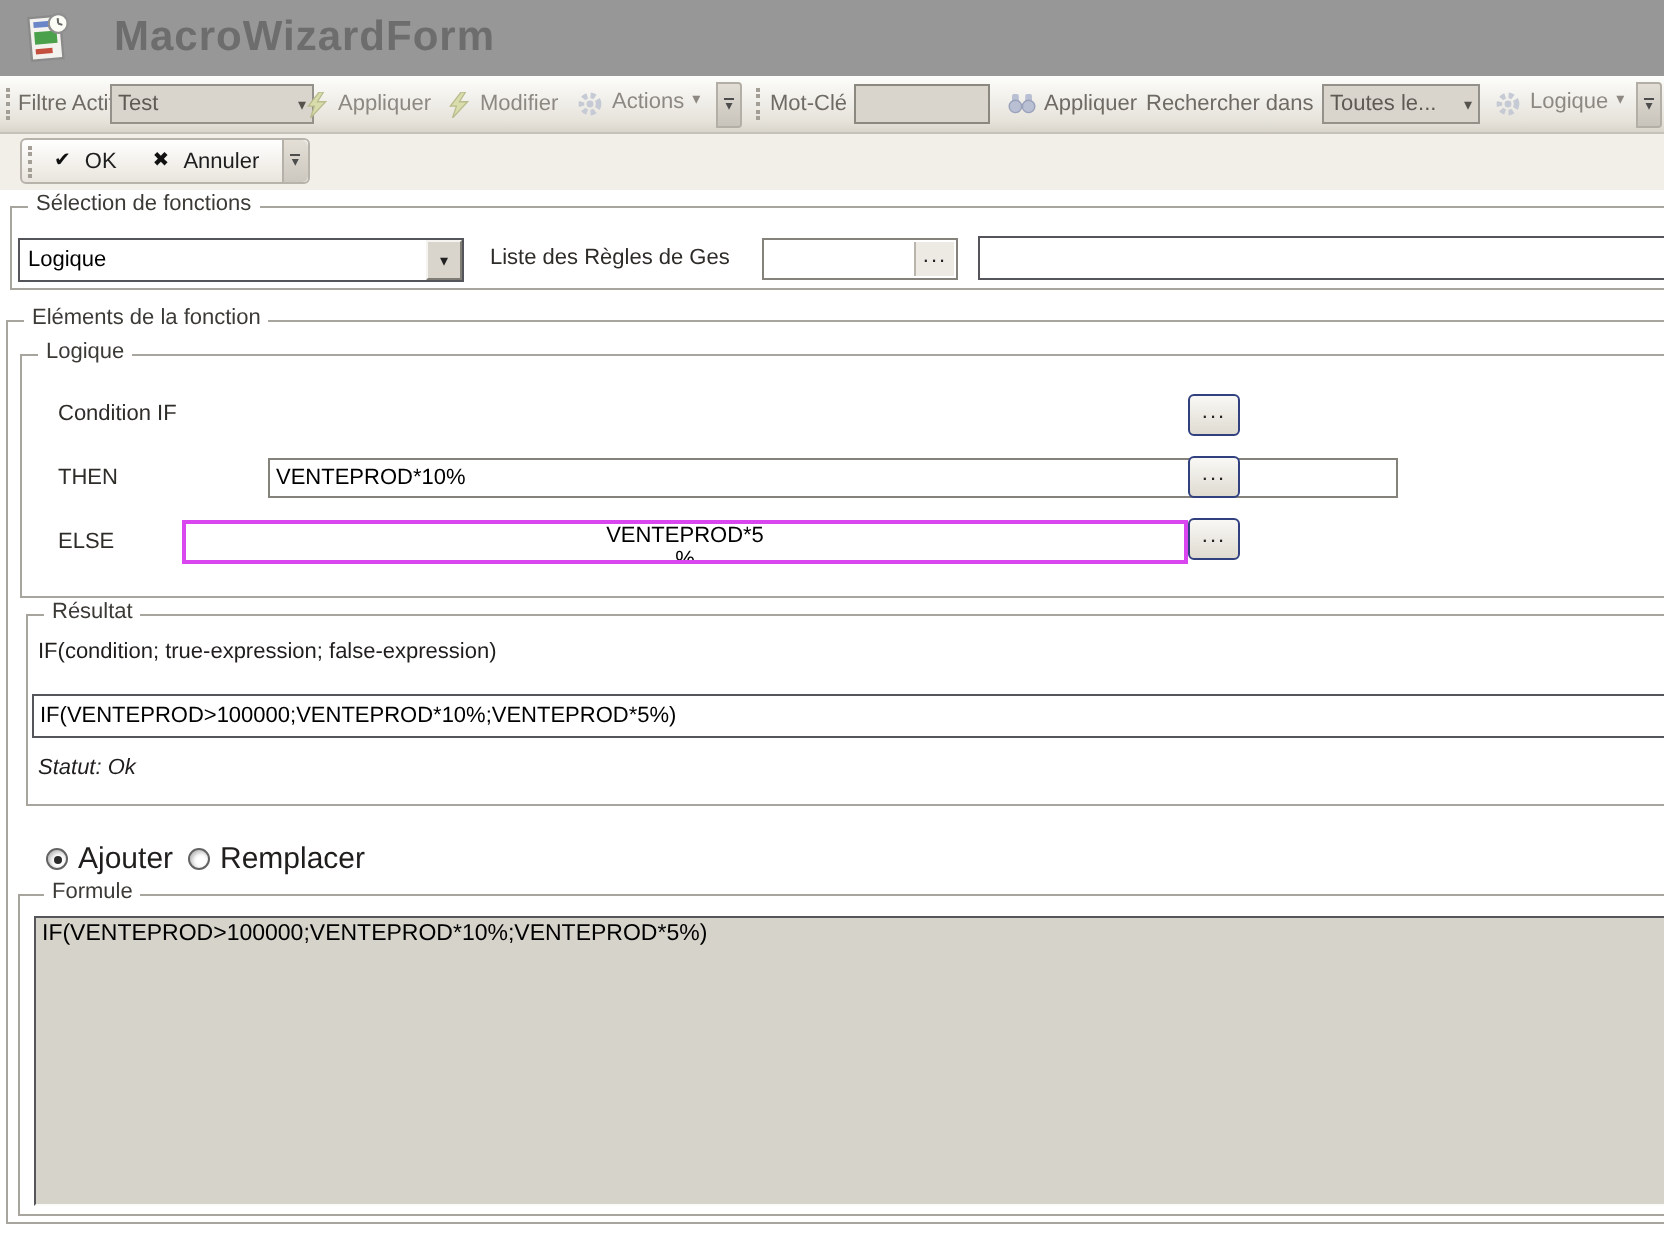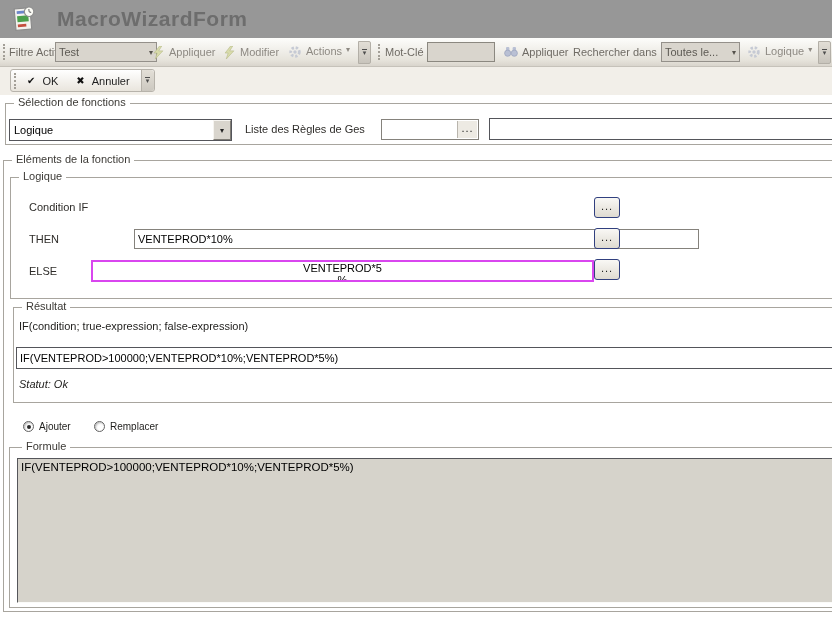--- a/index.html
+++ b/index.html
@@ -58,21 +58,21 @@
   .browse-btn { position:absolute; width:26px; height:21px; border:1px solid #31407f; border-radius:3px;
     background:linear-gradient(#f9f8f5,#dfdbd1); font-size:11px; color:#222; letter-spacing:1px;
     display:flex; align-items:center; justify-content:center; line-height:8px; padding-bottom:4px; }
   .inline-browse { position:absolute; right:1px; top:1px; bottom:1px; width:20px; background:#edeae3;
     border-left:1px solid #b9b5ad; display:flex; align-items:center; justify-content:center;
     font-size:11px; color:#222; letter-spacing:1px; line-height:6px; padding-bottom:4px; }
 
   .caret { display:inline-block; width:1px; height:12px; background:#000; margin:0; vertical-align:-2px; }
 
   
-  .radio-opt { position:absolute; display:flex; align-items:center; gap:5px; font-size:10px; color:#1f1e1c;text-align:right; }
+  .radio-opt { position:absolute; display:flex; align-items:center; gap:5px; font-size:15px; color:#1f1e1c;text-align:right; }
   .radio-circ { width:11px; height:11px; border-radius:50%; background:#fff; border:1px solid #636363;
     box-shadow:inset 1px 1px 2px rgba(0,0,0,0.28); position:relative; }
   .radio-circ.checked::after { content:""; position:absolute; left:3px; top:3px; width:4px; height:4px; border-radius:50%; background:#2a2a2a; }
 
   .formula-area { position:absolute; background:#d6d3cb; border:1px solid; border-color:#55565a #fbfbf9 #fbfbf9 #55565a;
     font-size:11.5px; color:#000; padding:2px 3px; white-space:pre-wrap; }
 
   .static-text { position:absolute; font-size:11px; color:#1f1e1c; white-space:nowrap; }
 </style>
 </head>

